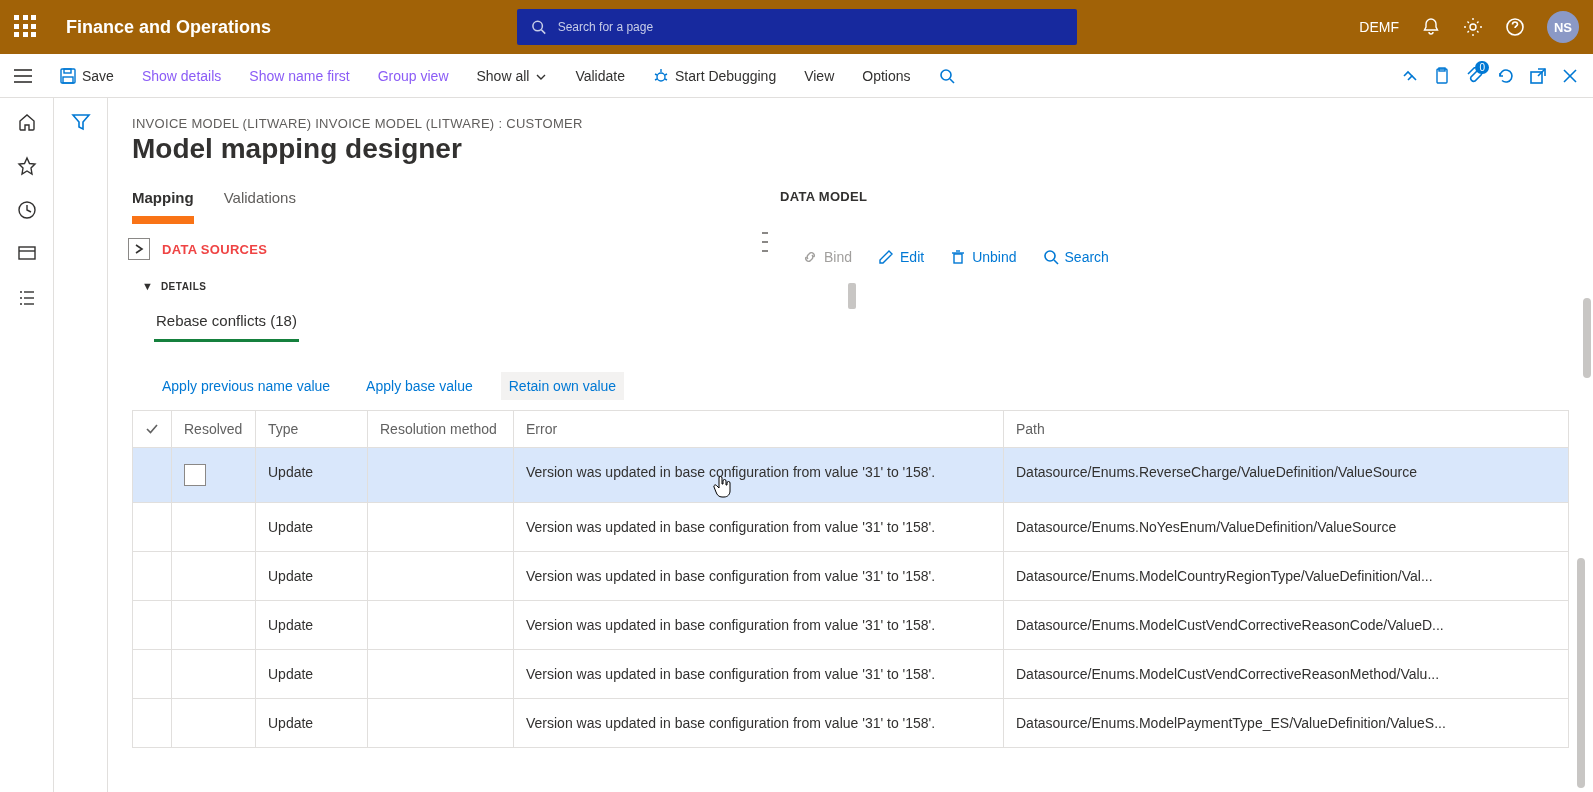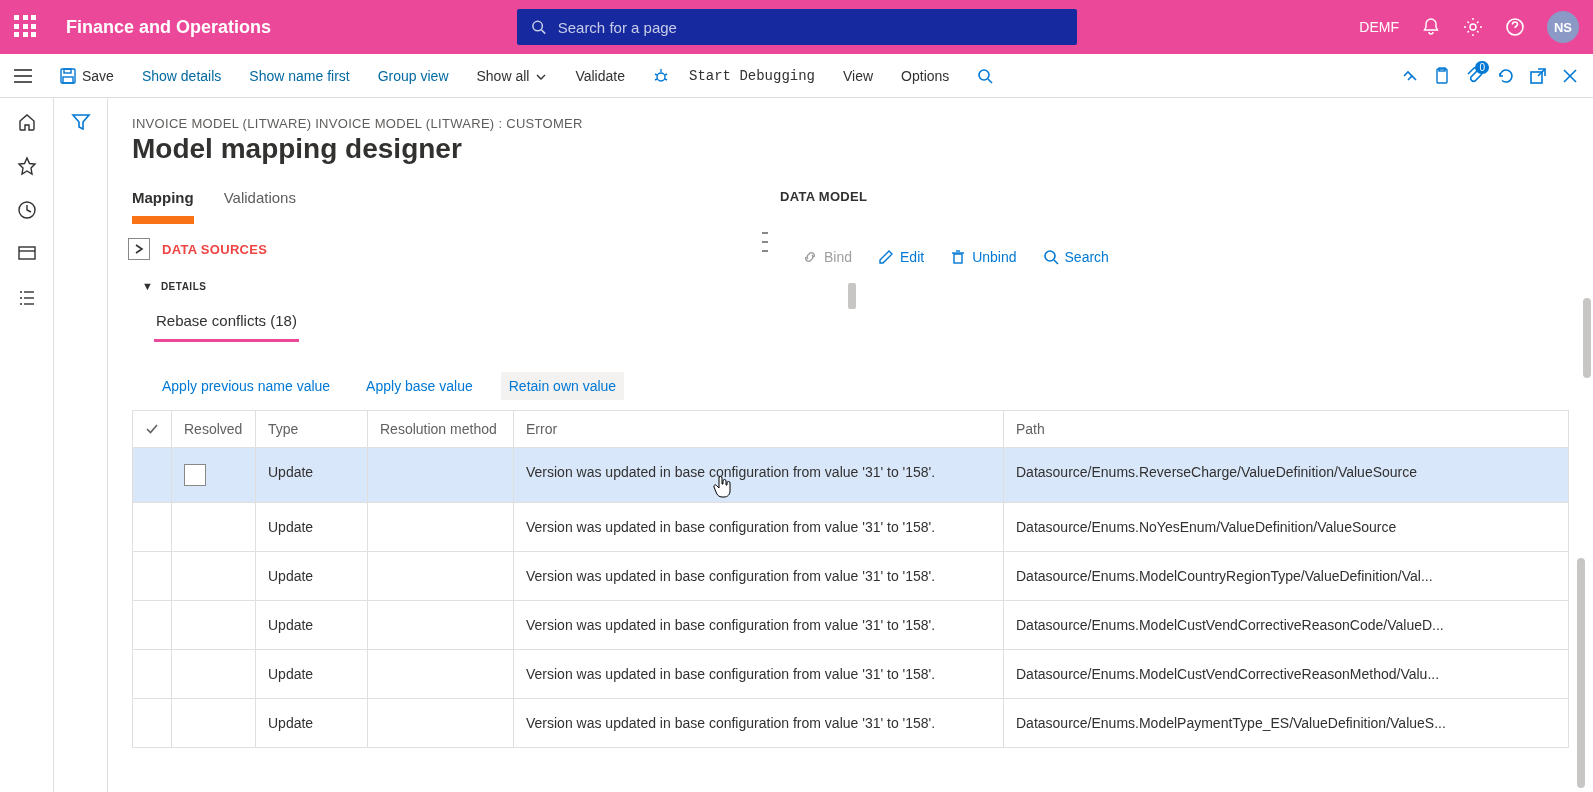--- a/index.html
+++ b/index.html
@@ -8,21 +8,21 @@
     font-size: 14px;
     color: #323130;
     background: #fff;
     width: 1593px;
     height: 792px;
     overflow: hidden;
   }
   
   
   .top-nav {
-    background: #ec4899;
+    background: #a16207;
     height: 54px;
     display: flex;
     align-items: center;
     color: #fff;
     padding: 0 14px;
     position: relative;
   }
   .waffle { width: 24px; height: 24px; display: grid; grid-template-columns: repeat(3,1fr); grid-template-rows: repeat(3,1fr); gap:2px; margin-right: 28px;}
   .waffle span { background:#fff; width:5px; height:5px;}
   .app-title { font-size: 18px; font-weight: 600; }
@@ -33,39 +33,39 @@
     width: 560px;
     height: 36px;
     background: #17299e;
     border-radius: 2px;
     display: flex;
     align-items: center;
     padding: 0 14px;
     color: #c7cde8;
   }
   .search-wrap svg { width: 16px; height: 16px; margin-right: 12px;}
-  .search-wrap input { background: transparent; border: none; outline: none; color:#fff; font-size: 15px; width:100%; }
+  .search-wrap input { background: transparent; border: none; outline: none; color:#fff; font-size: 12px; width:100%; }
   .search-wrap input::placeholder { color: #c7cde8; }
   .top-right { margin-left:auto; display:flex; align-items:center; gap: 22px; font-size:14px;}
   .top-right .icon { width: 20px; height:20px; }
   .avatar { width:32px; height:32px; background:#8b99c6; border-radius:50%; display:flex; align-items:center; justify-content:center; color:#fff; font-size:13px; font-weight:600;}
   
   
   .cmd-bar {
     height: 44px;
     border-bottom: 1px solid #e1dfdd;
     display: flex;
     align-items: center;
     padding: 0 14px;
     gap: 4px;
     font-size: 14px;
     background:#fff;
   }
   .cmd-hamburger { width:24px; text-align:center; margin-right: 6px; color:#323130;}
-  .cmd-item { padding: 6px 12px; color: #0369a1; cursor:pointer;}
+  .cmd-item { padding: 6px 12px; color: #8b5cf6; cursor:pointer;}
   .cmd-item.black { color: #323130; }
   .cmd-item.save { color:#323130; display:flex; align-items:center; gap:6px;}
   .cmd-item.save svg { color:#0078d4;}
   .dropdown-chevron { display:inline-block; margin-left:6px;}
   .cmd-right { margin-left:auto; display:flex; align-items:center; gap:14px; color:#0078d4;}
   .cmd-right .ic { width:18px; height:18px; position:relative;}
   .badge { position:absolute; top:-6px; right:-6px; background:#0078d4; color:#fff; border-radius:8px; font-size:10px; padding:0 4px; line-height:13px;}
   
   
   .body-wrap { display:flex; height: calc(100% - 98px);}
@@ -94,21 +94,21 @@
   
   .ds-row { display:flex; align-items:center; gap:12px; margin: 8px 0 8px -4px;}
   .ds-toggle { width:22px; height:22px; border:1px solid #8a8886; display:flex; align-items:center; justify-content:center;}
   .ds-label { font-weight:700; font-size:13px; letter-spacing:0.3px; color:#ef4444;}
   
   .details-row { display:flex; align-items:center; gap:8px; margin: 12px 0 0 10px;}
   .details-caret { font-size:11px;}
   .details-label { font-weight:700; font-size:10px; letter-spacing:0.5px;}
   
   .rebase-tabs { margin: 14px 0 0 22px;}
-  .rebase-tab { display:inline-block; padding: 6px 2px 10px 2px; font-size:15px; border-bottom: 3px solid #ec4899;}
+  .rebase-tab { display:inline-block; padding: 6px 2px 10px 2px; font-size:15px; border-bottom: 3px solid #15803d;}
   
   
   .dm-splitter { position:absolute; top:185px; left:740px; width:8px; height:26px; background:#c8c6c4; border-radius:2px;}
   .dm-header { font-weight:700; font-size:13px; letter-spacing:0.3px; margin: 6px 0 14px 28px;}
   .dm-actions { display:flex; gap: 26px; align-items:center; margin-left: 10px;}
   .dm-drag { width:6px; height:20px; display:flex; flex-direction:column; justify-content:space-between; margin-right:8px;}
   .dm-drag span{ height:2px; background:#8a8886;}
   .dm-action { display:flex; align-items:center; gap:6px; color:#0078d4; cursor:pointer;margin-top:31px;}
   .dm-action.disabled { color:#a19f9d; cursor:default;}
   
@@ -199,21 +199,21 @@
   <div class="cmd-item">Show name first</div>
   <div class="cmd-item">Group view</div>
   <div class="cmd-item black">
     <span>Show all</span><span class="dropdown-chevron">
       <svg width="12" height="8" viewBox="0 0 12 8" fill="none" stroke="#323130" stroke-width="1.4">
           <polyline points="2,2 6,6 10,2"></polyline>
         </svg>
     </span>
   </div>
   <div class="cmd-item black">Validate</div>
-  <div class="cmd-item black" style="display:flex;align-items:center;gap:20px;font-family:Liberation Mono, monospace;">
+  <div class="cmd-item black" style="display:flex;align-items:center;gap:6px;">
     <svg width="16" height="16" viewBox="0 0 16 16" fill="none" stroke="#0078d4" stroke-width="1.4">
         <circle cx="8" cy="9" r="4"></circle>
         <line x1="8" y1="1" x2="8" y2="4"></line>
         <line x1="2" y1="6" x2="4" y2="7"></line>
         <line x1="14" y1="6" x2="12" y2="7"></line>
         <line x1="2" y1="12" x2="4" y2="11"></line>
         <line x1="14" y1="12" x2="12" y2="11"></line>
       </svg>
     <span>Start Debugging</span>
   </div>

